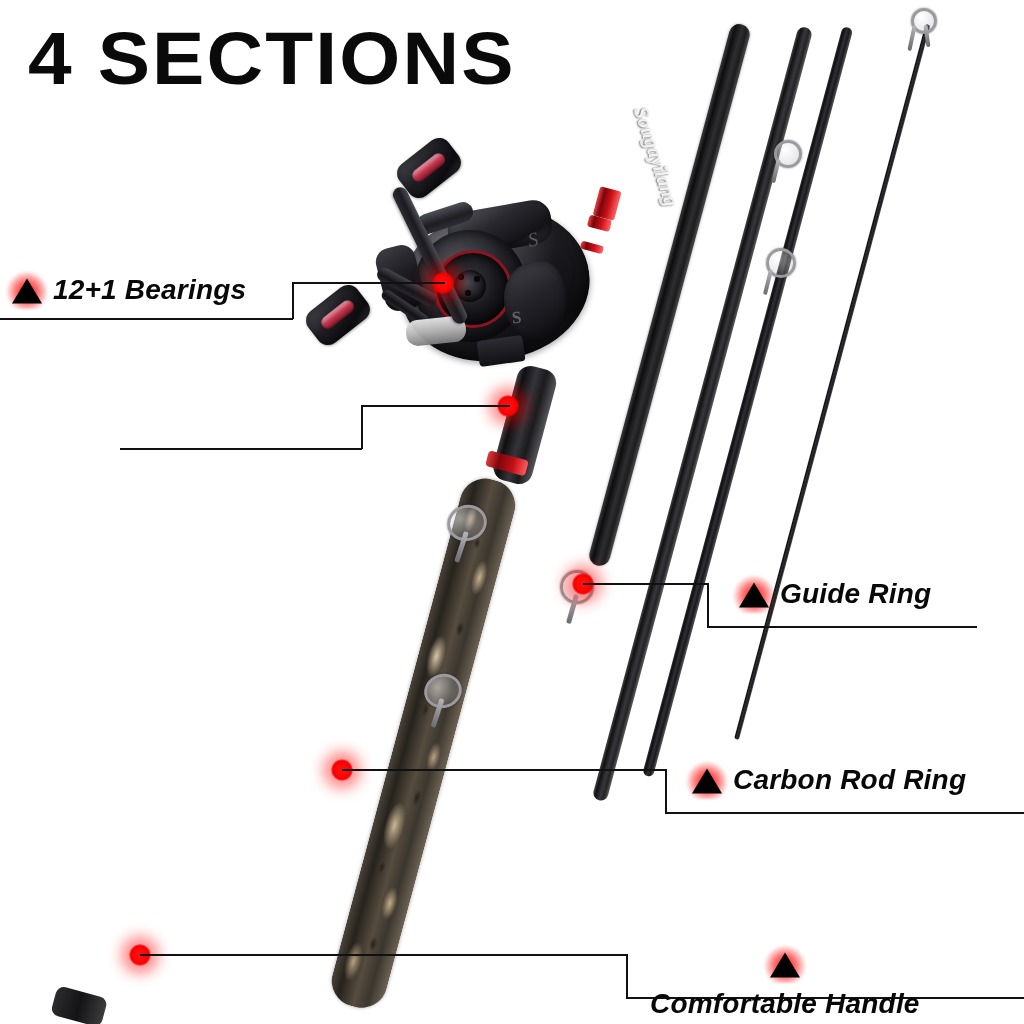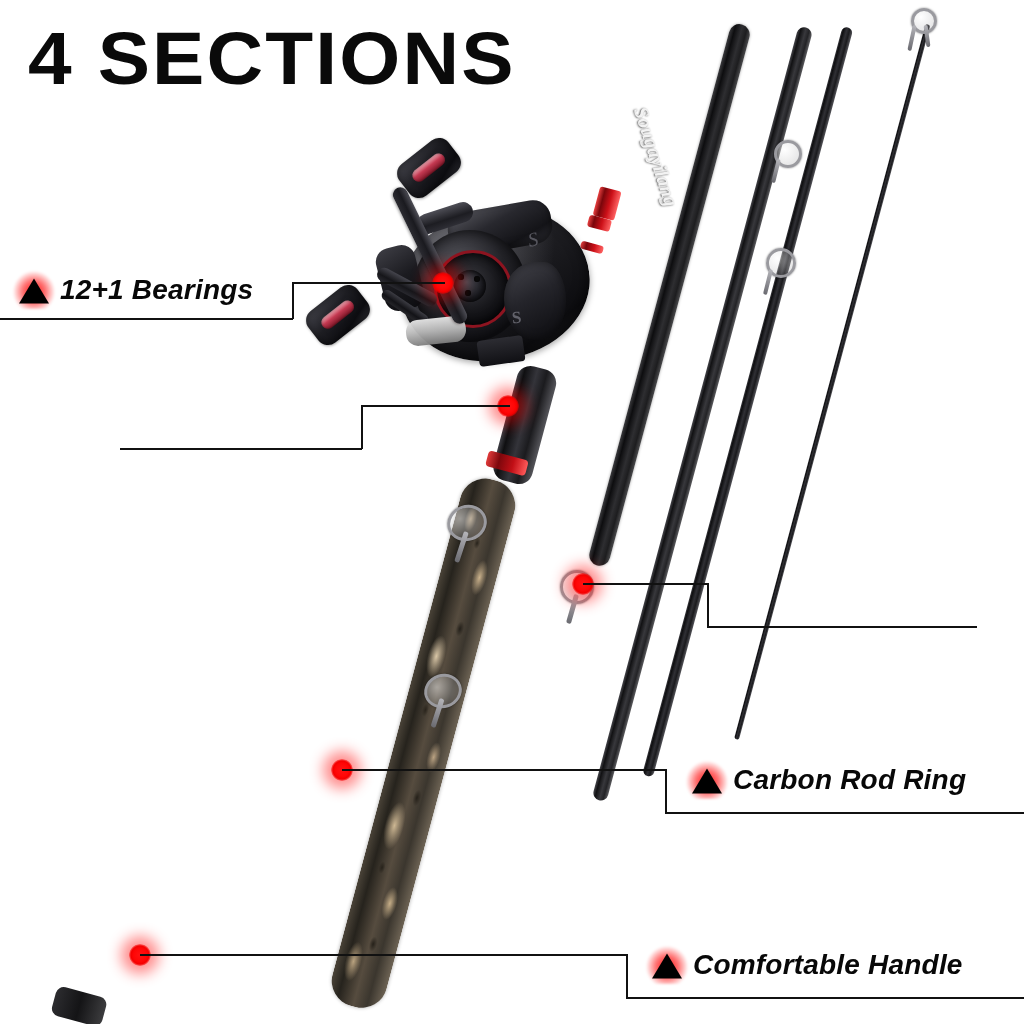--- a/index.html
+++ b/index.html
@@ -295,46 +295,50 @@
   </div>
 
   <div class="handle-arm" style="left:355px;top:248px;transform:rotate(64deg);transform-origin:50% 50%;"></div>
   <div class="knob" style="left:398px;top:148px;transform:rotate(-38deg);"></div>
   <div class="knob" style="left:307px;top:295px;transform:rotate(-38deg);"></div>
 
   <div class="dot" style="left:443px;top:283px;"></div>
   <div class="lead lead-h" style="left:293px;top:282px;width:152px;"></div>
   <div class="lead lead-v" style="left:292px;top:282px;height:37px;"></div>
   <div class="lead lead-h" style="left:0px;top:318px;width:293px;"></div>
-  <div class="label" style="left:17px;top:274px;">
+  <div class="label" style="left:10px;top:274px;">
     <span class="tri"></span>
     <span class="txt">12+1 Bearings</span>
   </div>
 
   <div class="dot" style="left:508px;top:406px;"></div>
   <div class="lead lead-h" style="left:362px;top:405px;width:148px;"></div>
   <div class="lead lead-v" style="left:361px;top:405px;height:44px;"></div>
   <div class="lead lead-h" style="left:120px;top:448px;width:242px;"></div>
 
   <div class="dot" style="left:583px;top:584px;"></div>
   <div class="lead lead-h" style="left:583px;top:583px;width:125px;"></div>
   <div class="lead lead-v" style="left:707px;top:583px;height:44px;"></div>
   <div class="lead lead-h" style="left:707px;top:626px;width:270px;"></div>
+  <div class="label" style="left:737px;top:578px;">
+    <span class="tri"></span>
+    <span class="txt">Guide Ring</span>
+  </div>
 
   <div class="dot" style="left:342px;top:770px;"></div>
   <div class="lead lead-h" style="left:342px;top:769px;width:324px;"></div>
   <div class="lead lead-v" style="left:665px;top:769px;height:44px;"></div>
   <div class="lead lead-h" style="left:665px;top:812px;width:359px;"></div>
   <div class="label" style="left:690px;top:764px;">
     <span class="tri"></span>
     <span class="txt">Carbon Rod Ring</span>
   </div>
 
   <div class="dot" style="left:140px;top:955px;"></div>
   <div class="lead lead-h" style="left:140px;top:954px;width:487px;"></div>
   <div class="lead lead-v" style="left:626px;top:954px;height:44px;"></div>
   <div class="lead lead-h" style="left:626px;top:997px;width:398px;"></div>
-  <div class="label" style="left:650px;top:949px;">
+  <div class="label" style="left:650px;top:949px;flex-direction:column;">
     <span class="tri"></span>
     <span class="txt">Comfortable Handle</span>
   </div>
 
 </div>
 
 </body></html>

